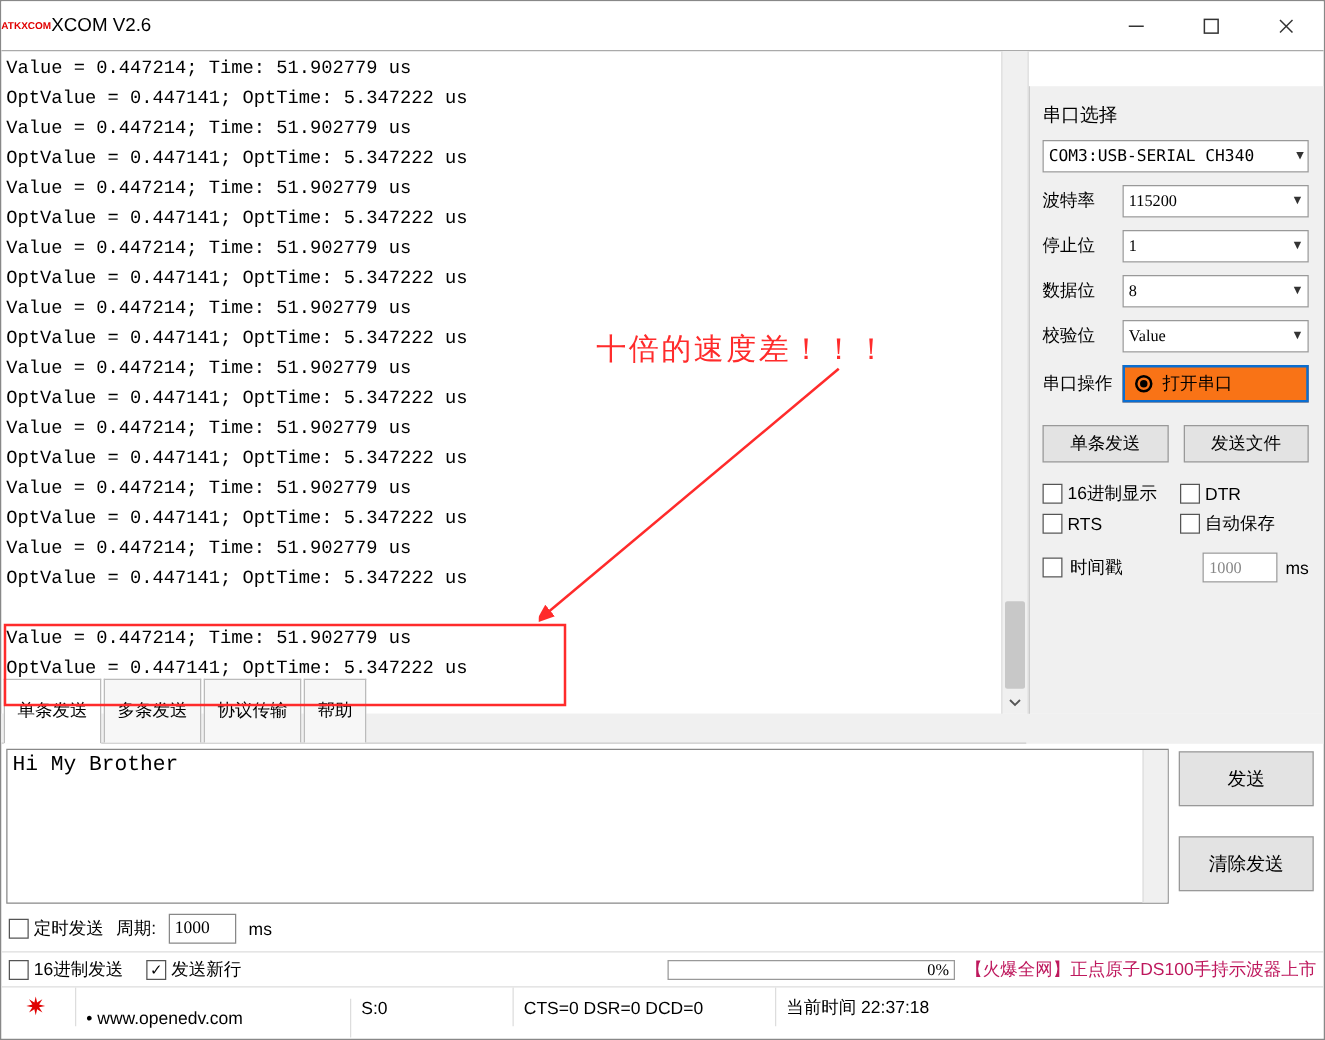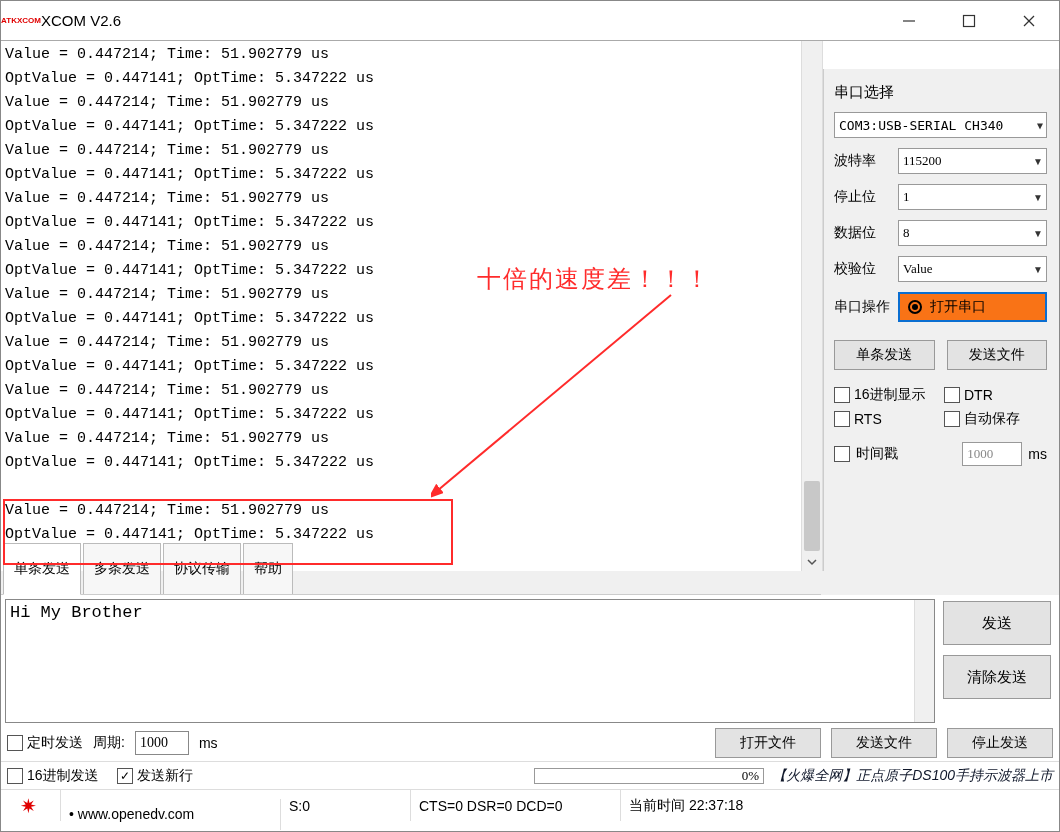--- a/index.html
+++ b/index.html
@@ -229,21 +229,21 @@
   }
   .send-scroll {
     width: 20px;
     background: #f0f0f0;
     border-left: 1px solid #ddd;
   }
   .send-btns {
     width: 116px;
     display: flex;
     flex-direction: column;
-    gap: 10px;
+    gap: 24px;
     padding: 2px 4px;
   }
   .send-btns .btn { width: 100%; height: 44px; font-size: 15px;}
 
   
   .options-row {
     display: flex;
     align-items: center;
     height: 36px;
     padding: 0 6px;
@@ -263,21 +263,21 @@
     display:flex; align-items:center; height:28px; padding:0 6px; gap:10px;
     font-size:14px; border-top:1px solid #ddd;
     justify-content: space-between;
   }
   .link-row .left { display:flex; align-items:center; gap:10px; }
   .progress {
     width: 230px; height: 16px; border: 1px solid #999; background:#fff;
     display:inline-flex; align-items:center; justify-content:flex-end; padding-right:4px;
     font-family:"SimSun"; font-size:13px;
   }
-  .ad-link { color:#0f172a;font-style:italic; }
+  .ad-link { color:#be185d; }
 
   
   .statusbar {
     display: flex;
     align-items: center;
     height: 32px;
     border-top: 1px solid #ddd;
     font-size: 14px;
   }
   .sb-cell {
@@ -474,25 +474,20 @@
 
 <div class="options-row">
   <div class="chk-item">
     <span class="chk"></span>
     <span>定时发送</span>
   </div>
   <span>周期:</span>
   <span class="period-input">1000</span>
   <span>ms</span>
   <div style="flex:1"></div>
-  <div class="right-btns">
-    <div class="btn">打开文件</div>
-    <div class="btn">发送文件</div>
-    <div class="btn">停止发送</div>
-  </div>
 </div>
 
 <div class="link-row">
   <div class="left">
     <div class="chk-item">
       <span class="chk"></span>
       <span>16进制发送</span>
     </div>
     <div class="chk-item">
       <span class="chk checked"></span>

